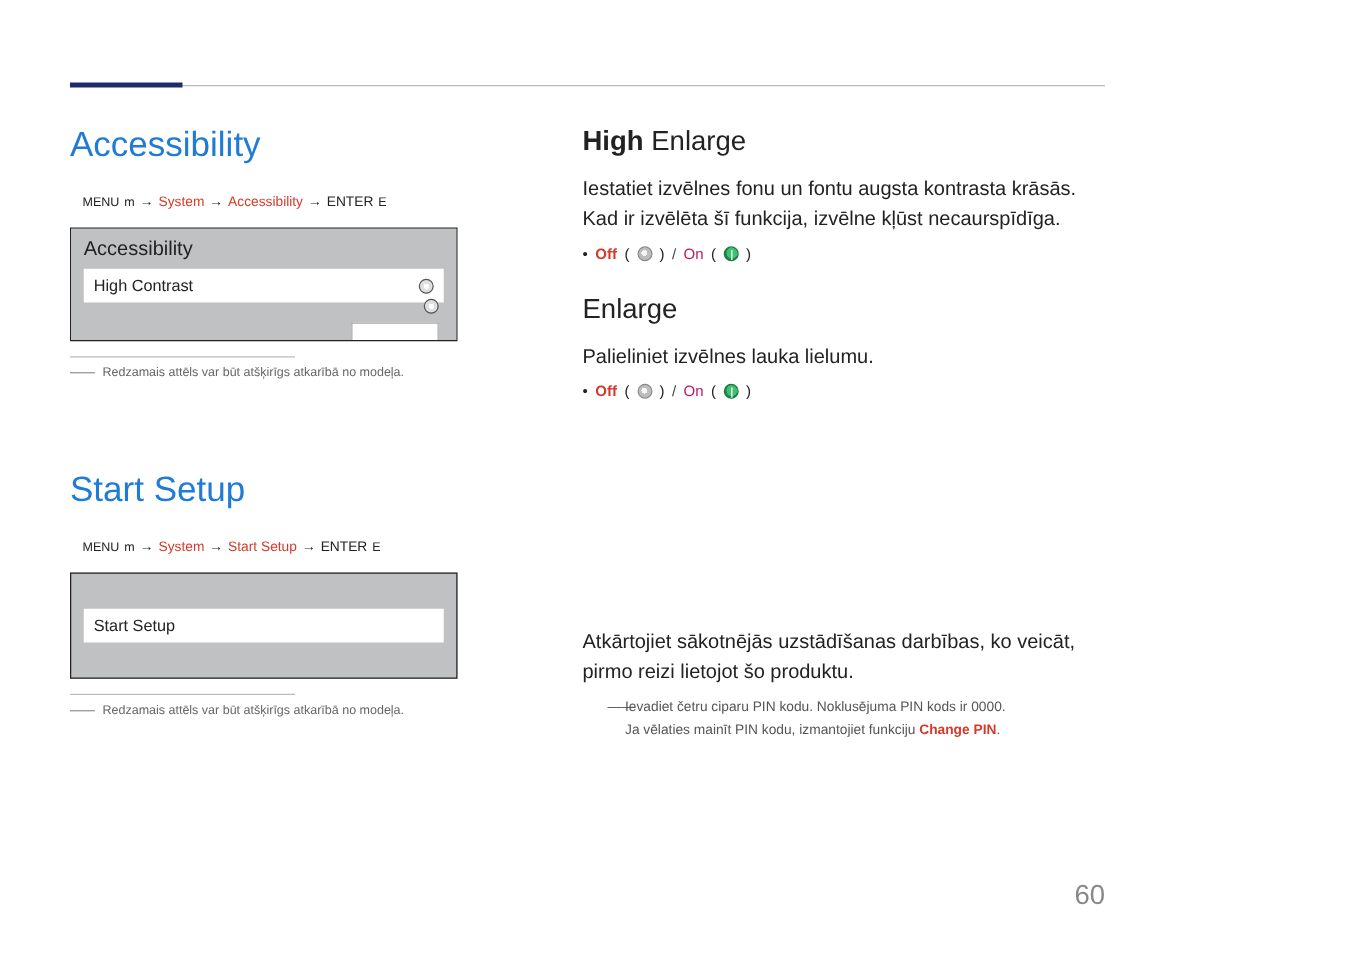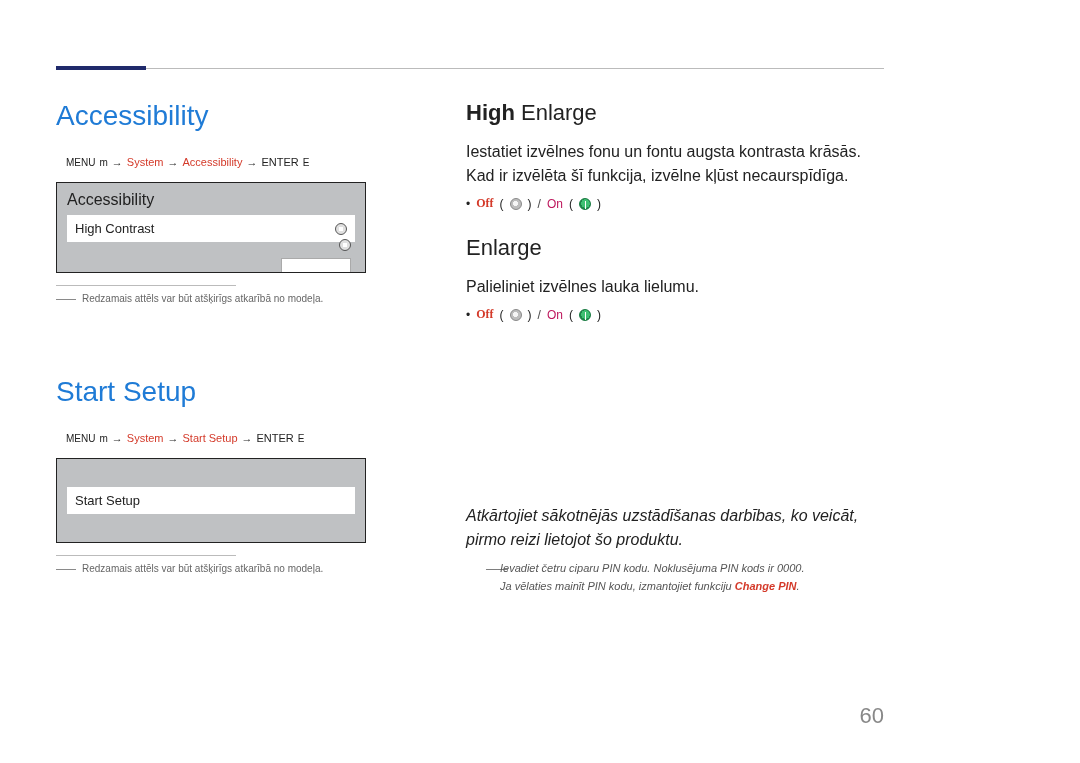--- a/index.html
+++ b/index.html
@@ -25,29 +25,29 @@
   .menu-preview-2 .row { background: #fff; color: #222; font-size: 13px; padding: 6px 8px; }
   .hr-tiny { border-top: 1px solid #bbb; margin: 12px 0 6px 0; width: 180px; }
   .footnote { font-size: 10px; color: #666; line-height: 1.4; }
   .footnote .dash { margin-right: 6px; }
   .left-gap { height: 70px; }
   .right-heading { font-size: 22px; font-weight: 400; color: #222; margin-bottom: 14px; }
   .right-heading .bold { font-weight: 700; text-align: center; }
   .body-text { font-size: 16px; color: #222; line-height: 1.5; margin-bottom: 8px; }
   .option-line { font-size: 12px; display: flex; align-items: center; gap: 6px; margin-bottom: 16px; }
   .option-line .bullet { color: #222; font-size: 12px; }
-  .option-line .off-label { color: #d43a2a; font-weight: 600; font-family: Liberation Serif, serif; }
+  .option-line .off-label { color: #d43a2a; font-weight: 600; }
   .option-line .on-label { color: #be185d; font-weight: 400; }
   .toggle-off, .toggle-on { width: 12px; height: 12px; border-radius: 50%; display: inline-block; position: relative; }
   .toggle-off { background: radial-gradient(circle at 45% 45%, #f5f5f5 0 30%, #bdbdbd 31% 100%); border: 1px solid #888; }
   .toggle-on  { background: radial-gradient(circle at 55% 45%, #3fbf72 0 55%, #1e8a4a 56% 100%); border: 1px solid #167a3f; }
   .toggle-on::after { content: ""; position: absolute; left: 5px; top: 2px; width: 1px; height: 8px; background: #fff; }
   .slash { color: #444; }
   .right-block-gap { height: 8px; }
-  .startsetup-right { margin-top: 182px; font-style: italic; }
+  .startsetup-right { margin-top: 182px; }
   .indent-note { font-size: 11px; color: #555; line-height: 1.6; margin-left: 20px; }
   .indent-note .mark { margin-right: 8px; display: inline-block; width: 6px; }
   .indent-note .highlight { color: #d43a2a; font-weight: 600; margin-top: 40px; }
   .page-number { position: absolute; bottom: 34px; right: 56px; font-size: 22px; color: #888; }
 </style>
 </head>
 <body>
 
 <div class="page">
   <div class="top-rule"></div>

